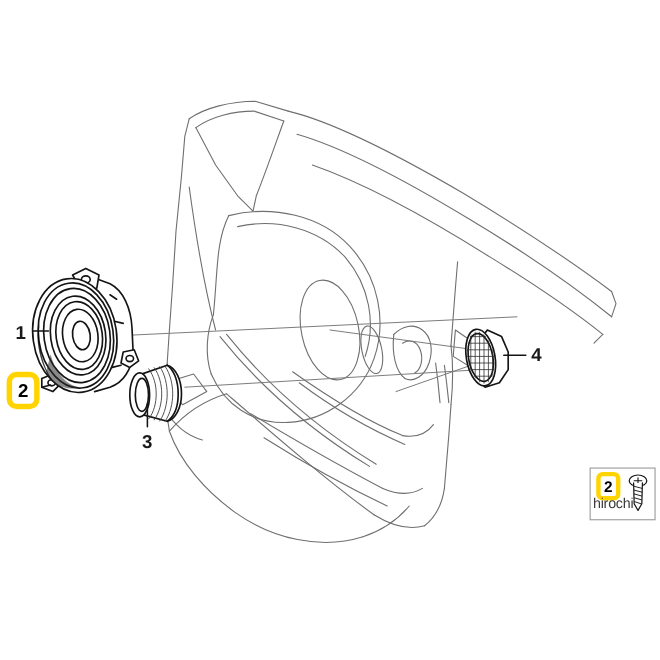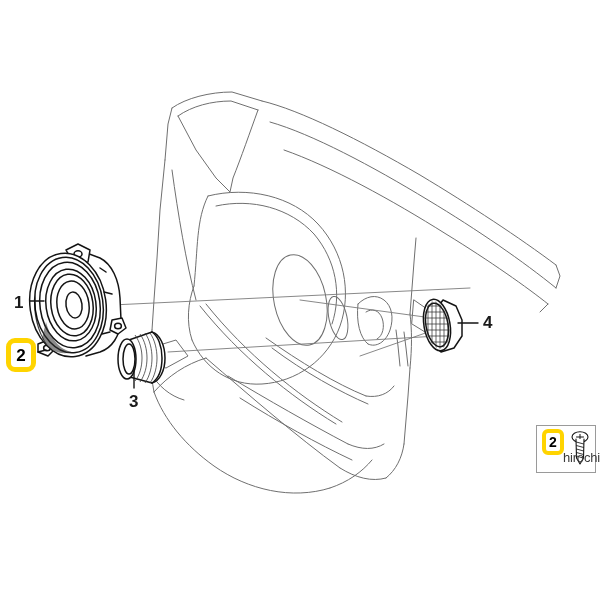--- a/index.html
+++ b/index.html
@@ -61,21 +61,20 @@
   #legend-badge{ left:5px; top:3px; position:absolute; }
   #legend-screw{ position:absolute; left:30px; top:2px; width:26px; height:40px;}
   #legend-watermark{
     position:absolute;
     left:2px; top:24px;
     font-family:"Liberation Sans", sans-serif;
     font-size:13px;
     color:#3b3b3b;
     letter-spacing:-0.2px;
     white-space:nowrap;
-    margin-left:24px;
   }
 </style>
 </head>
 <body>
 
 <div id="diagram-root">
 
   <svg class="layer" viewBox="0 0 600 600" xmlns="http://www.w3.org/2000/svg">
     <g fill="none" stroke="#6f6f6f" stroke-width="1" stroke-linejoin="round" stroke-linecap="round">
 

